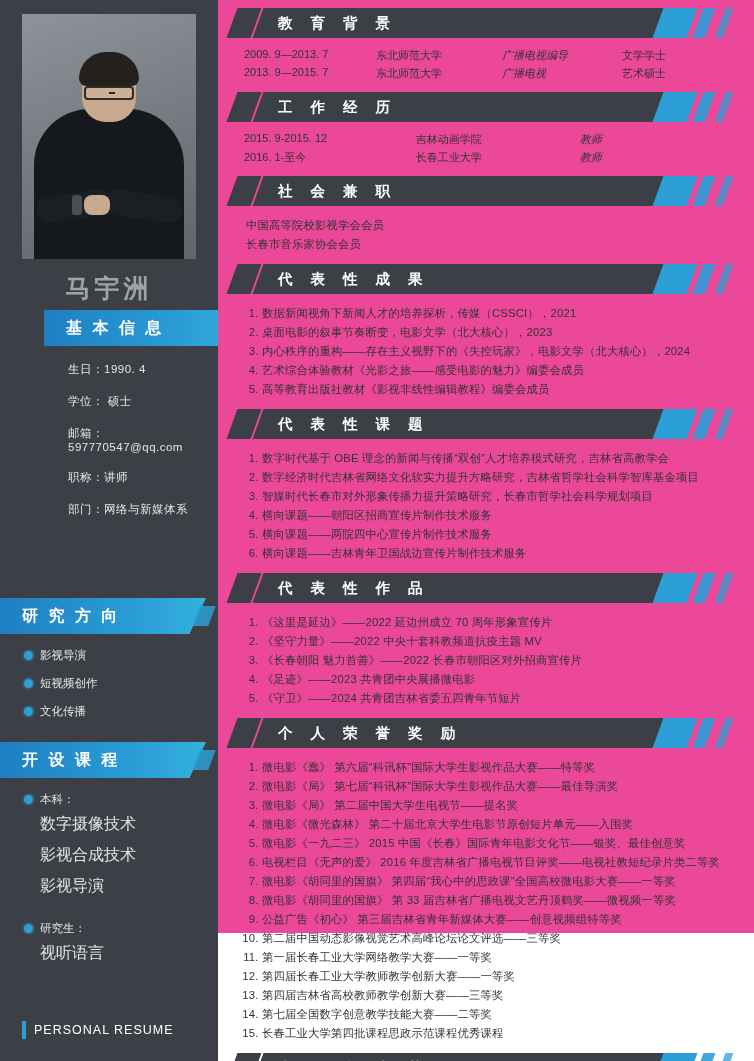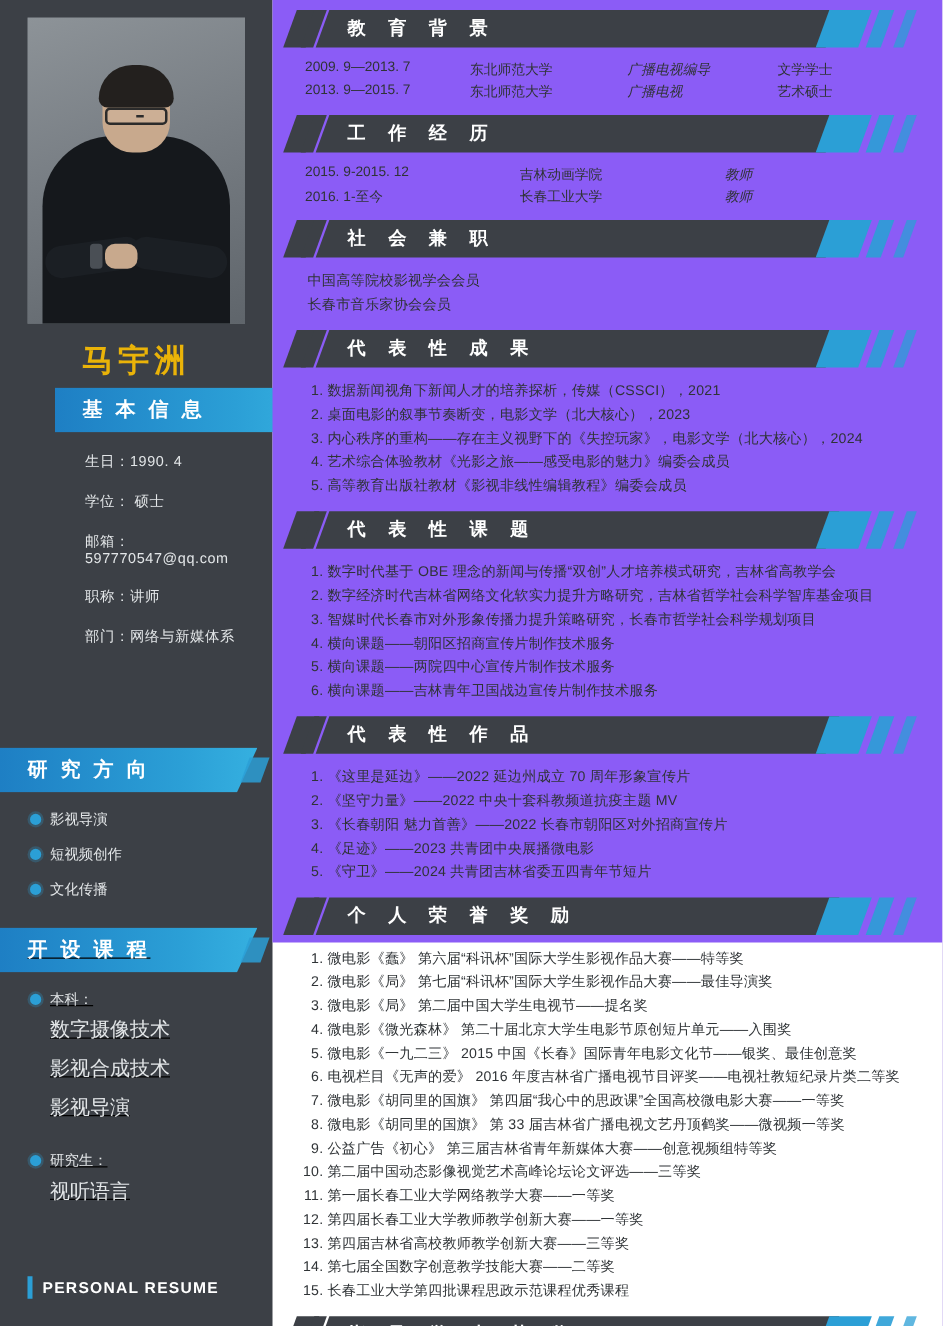--- a/index.html
+++ b/index.html
@@ -68,21 +68,21 @@
     position: absolute; bottom: 44px; left: 62px; width: 26px; height: 20px;
     background: #c8a98d; border-radius: 8px;
   }
   .p-watch {
     position: absolute; bottom: 44px; left: 50px; width: 10px; height: 20px;
     background: #4a4f55; border-radius: 3px;
   }
 
   .name {
     position: absolute; top: 272px; left: 0; width: 218px;
-    text-align: center; color: #eab308;
+    text-align: center; color: #a3a3a3;
     font-size: 25px; letter-spacing: 4px; font-weight: bold;
   }
   
   .lbanner {
     position: relative; height: 36px; margin: 0 0 0 0;
     display: flex; align-items: center;
   }
   .lbanner .bar {
     position: absolute; left: 0; top: 0; height: 36px; width: 206px;
     background: linear-gradient(90deg,#1e7fc4 0%, #2b9fd6 70%, #35b0e0 100%);
@@ -110,31 +110,31 @@
     content: ""; position: absolute; left: 0; top: 3px;
     width: 9px; height: 9px; border-radius: 50%;
     background: #2b9fd6; box-shadow: 0 0 0 2px rgba(43,159,214,.25);
   }
   .sub-list { list-style: none; padding-left: 16px; }
   .sub-list li {
     color: #e3e6e8; font-size: 16px; margin-bottom: 10px;
   }
   .footer-mark {
     position: absolute; left: 22px; bottom: 22px;
-    color: #ffffff; font-size: 12.5px; font-weight: bold; letter-spacing: 1px;
+    color: #ffffff; font-size: 12.5px; font-weight: normal; letter-spacing: 1px;
     display: flex; align-items: center;
   }
   .footer-mark .tick {
     width: 4px; height: 18px; background: #2b9fd6; margin-right: 8px; display: inline-block;
   }
 
   
   #right {
-    position: relative; width: 536px; height: 754px;
-    background: #8b5cf6; padding: 0 0 0 0;
+    position: relative; width: 536px; height: 933px;
+    background: #ec4899; padding: 0 0 0 0;
   }
   .rbanner {
     position: relative; height: 30px; margin: 8px 14px 6px 14px;
   }
   .rbanner .left-block {
     position: absolute; left: 0; top: 0; width: 18px; height: 30px;
     background: #3c4046; transform: skewX(-20deg);
   }
   .rbanner .left-block2 {
     position: absolute; left: 14px; top: 0; width: 10px; height: 30px;
@@ -219,21 +219,21 @@
         <div class="tail"></div>
         <div class="txt">研 究 方 向</div>
       </div>
       <ul class="bullet-list">
         <li>影视导演</li>
         <li>短视频创作</li>
         <li>文化传播</li>
       </ul>
     </div>
 
-    <div style="position:absolute; top:742px; left:0; width:240px;text-decoration:underline;">
+    <div style="position:absolute; top:742px; left:0; width:240px;">
       <div class="lbanner">
         <div class="bar"></div>
         <div class="tail"></div>
         <div class="txt">开 设 课 程</div>
       </div>
       <ul class="bullet-list">
         <li>本科：</li>
       </ul>
       <ul class="sub-list" style="padding-left:40px; margin-top:-6px;">
         <li>数字摄像技术</li>

